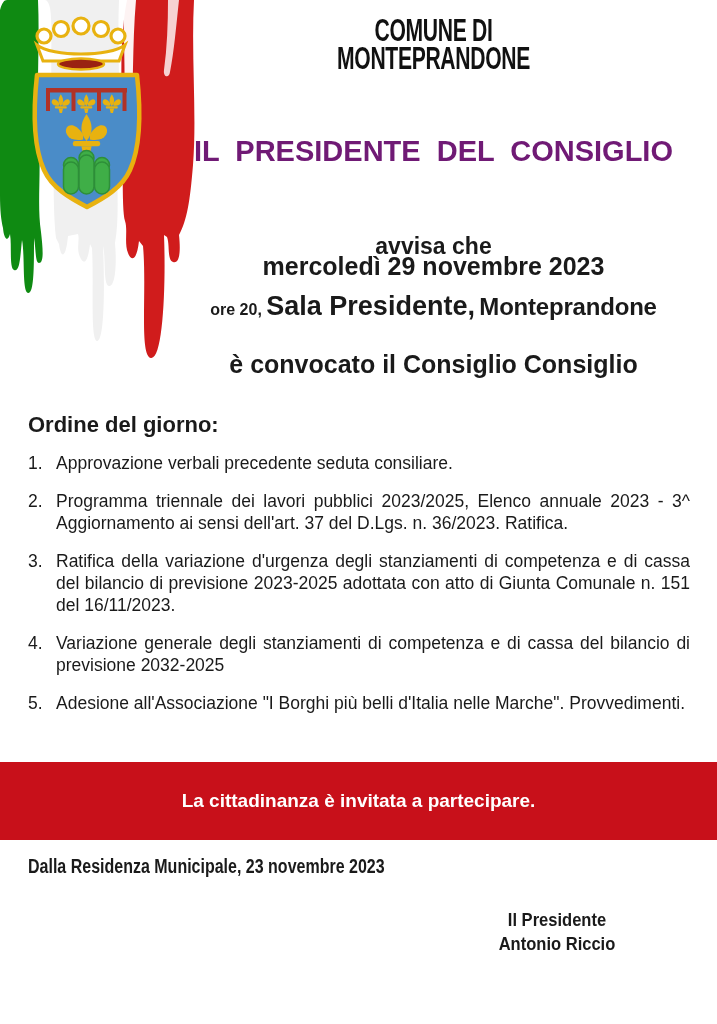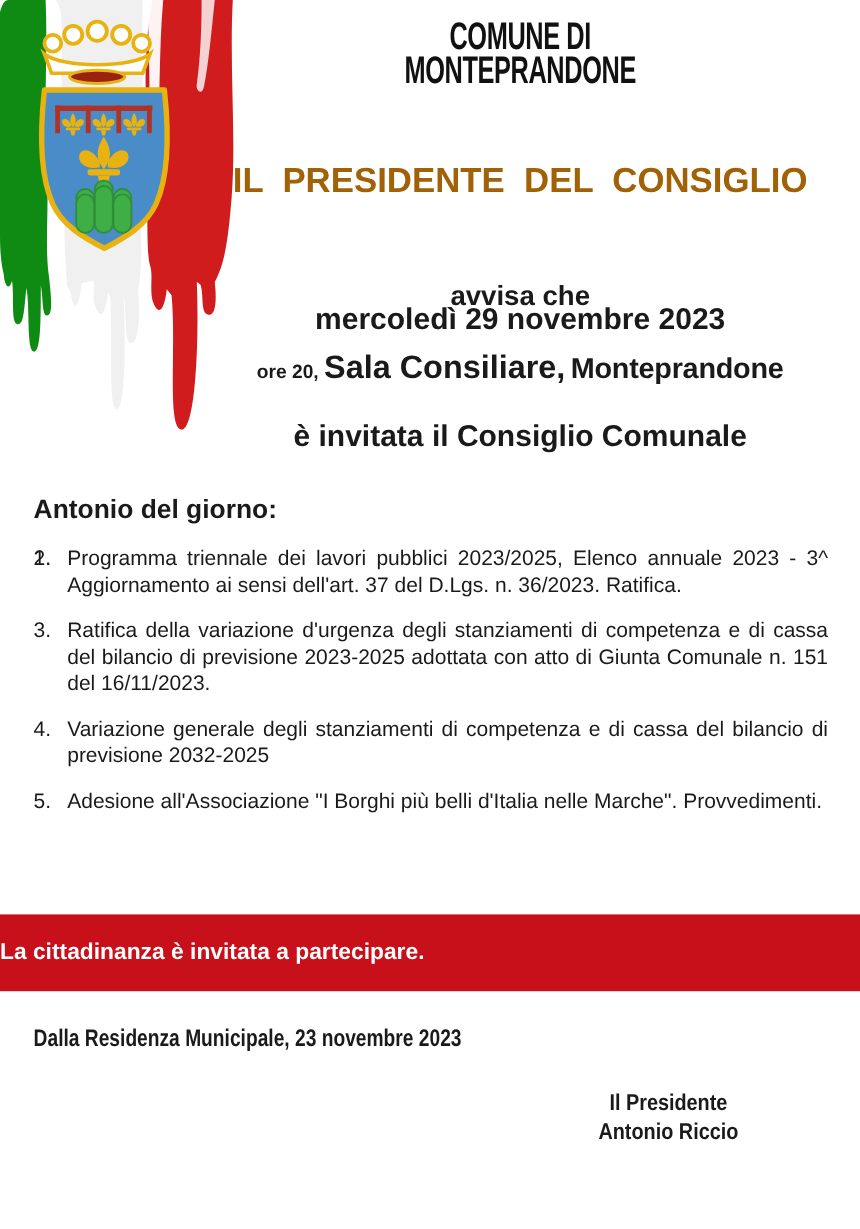--- a/index.html
+++ b/index.html
@@ -11,40 +11,40 @@
 
   
   #flag{left:0;top:0;width:196px;height:365px;}
 
   
   .headcol{left:150px;right:0;text-align:center;}
   .comune{
     top:16px;font-size:32px;font-weight:bold;line-height:28px;letter-spacing:-0.5px;
     transform:scaleX(0.66);transform-origin:50% 0;color:#111;
   }
-  .presidente{top:135px;font-size:29px;font-weight:bold;word-spacing:8px;color:#a16207;}
+  .presidente{top:135px;font-size:29px;font-weight:bold;word-spacing:8px;color:#701a75;}
   .avvisa{top:193px;font-size:23px;font-weight:bold;margin-top:40px;}
   .dateline{top:236px;font-size:25px;font-weight:bold;margin-top:16px;}
   .placeline{top:291px;font-weight:bold;}
   .placeline .seg-time{font-size:16px;}
   .placeline .seg-venue{font-size:27px;}
   .placeline .seg-town{font-size:24px;letter-spacing:-0.2px;}
   .convocato{top:350px;font-size:25px;font-weight:bold;}
 
   
   .content{left:28px;width:662px;top:412px;}
   .agenda-heading{font-size:22px;font-weight:bold;margin:0 0 14px 0;}
   .agenda-item{position:relative;padding-left:28px;text-align:justify;
     font-size:17.5px;line-height:22px;margin-bottom:16px;}
   .agenda-item .num{position:absolute;left:0;top:0;}
 
   
   .banner{
-    left:0;right:0;top:762px;height:64px;background:#C8101A;
-    display:flex;align-items:center;justify-content:flex-start;
+    left:0;right:0;top:762px;height:78px;background:#C8101A;
+    display:flex;align-items:center;justify-content:center;
   }
   .banner .btext{color:#ffffff;font-size:19px;font-weight:bold;}
 
   
   .residenza{
     left:28px;top:855px;font-size:20px;font-weight:bold;white-space:nowrap;
     transform:scaleX(0.80);transform-origin:0 50%;
   }
   .signature{
     left:407px;top:908px;width:300px;text-align:center;
@@ -127,31 +127,32 @@
   <div>COMUNE DI</div>
   <div>MONTEPRANDONE</div>
 </div>
 
 <div class="abs headcol presidente">IL PRESIDENTE DEL CONSIGLIO</div>
 <div class="abs headcol avvisa">avvisa che</div>
 <div class="abs headcol dateline">mercoledì 29 novembre 2023</div>
 
 <div class="abs headcol placeline">
   <span class="seg-time">ore 20,</span>
-  <span class="seg-venue">Sala Consiliare,</span>
+  <span class="seg-venue">Sala Presidente,</span>
   <span class="seg-town">Monteprandone</span>
 </div>
 
-<div class="abs headcol convocato">è invitata il Consiglio Comunale</div>
+<div class="abs headcol convocato">è convocato il Consiglio Consiglio</div>
 
 <div class="abs content">
-  <div class="agenda-heading">Antonio del giorno:</div>
+  <div class="agenda-heading">Ordine del giorno:</div>
   <div>
     <div class="agenda-item">
       <span class="num">1.</span>
+      <span>Approvazione verbali precedente seduta consiliare.</span>
     </div>
     <div class="agenda-item">
       <span class="num">2.</span>
       <span>Programma triennale dei lavori pubblici 2023/2025, Elenco annuale 2023 - 3^ Aggiornamento ai sensi dell'art. 37 del D.Lgs. n. 36/2023. Ratifica.</span>
     </div>
     <div class="agenda-item">
       <span class="num">3.</span>
       <span>Ratifica della variazione d'urgenza degli stanziamenti di competenza e di cassa del bilancio di previsione 2023-2025 adottata con atto di Giunta Comunale n. 151 del 16/11/2023.</span>
     </div>
     <div class="agenda-item">

